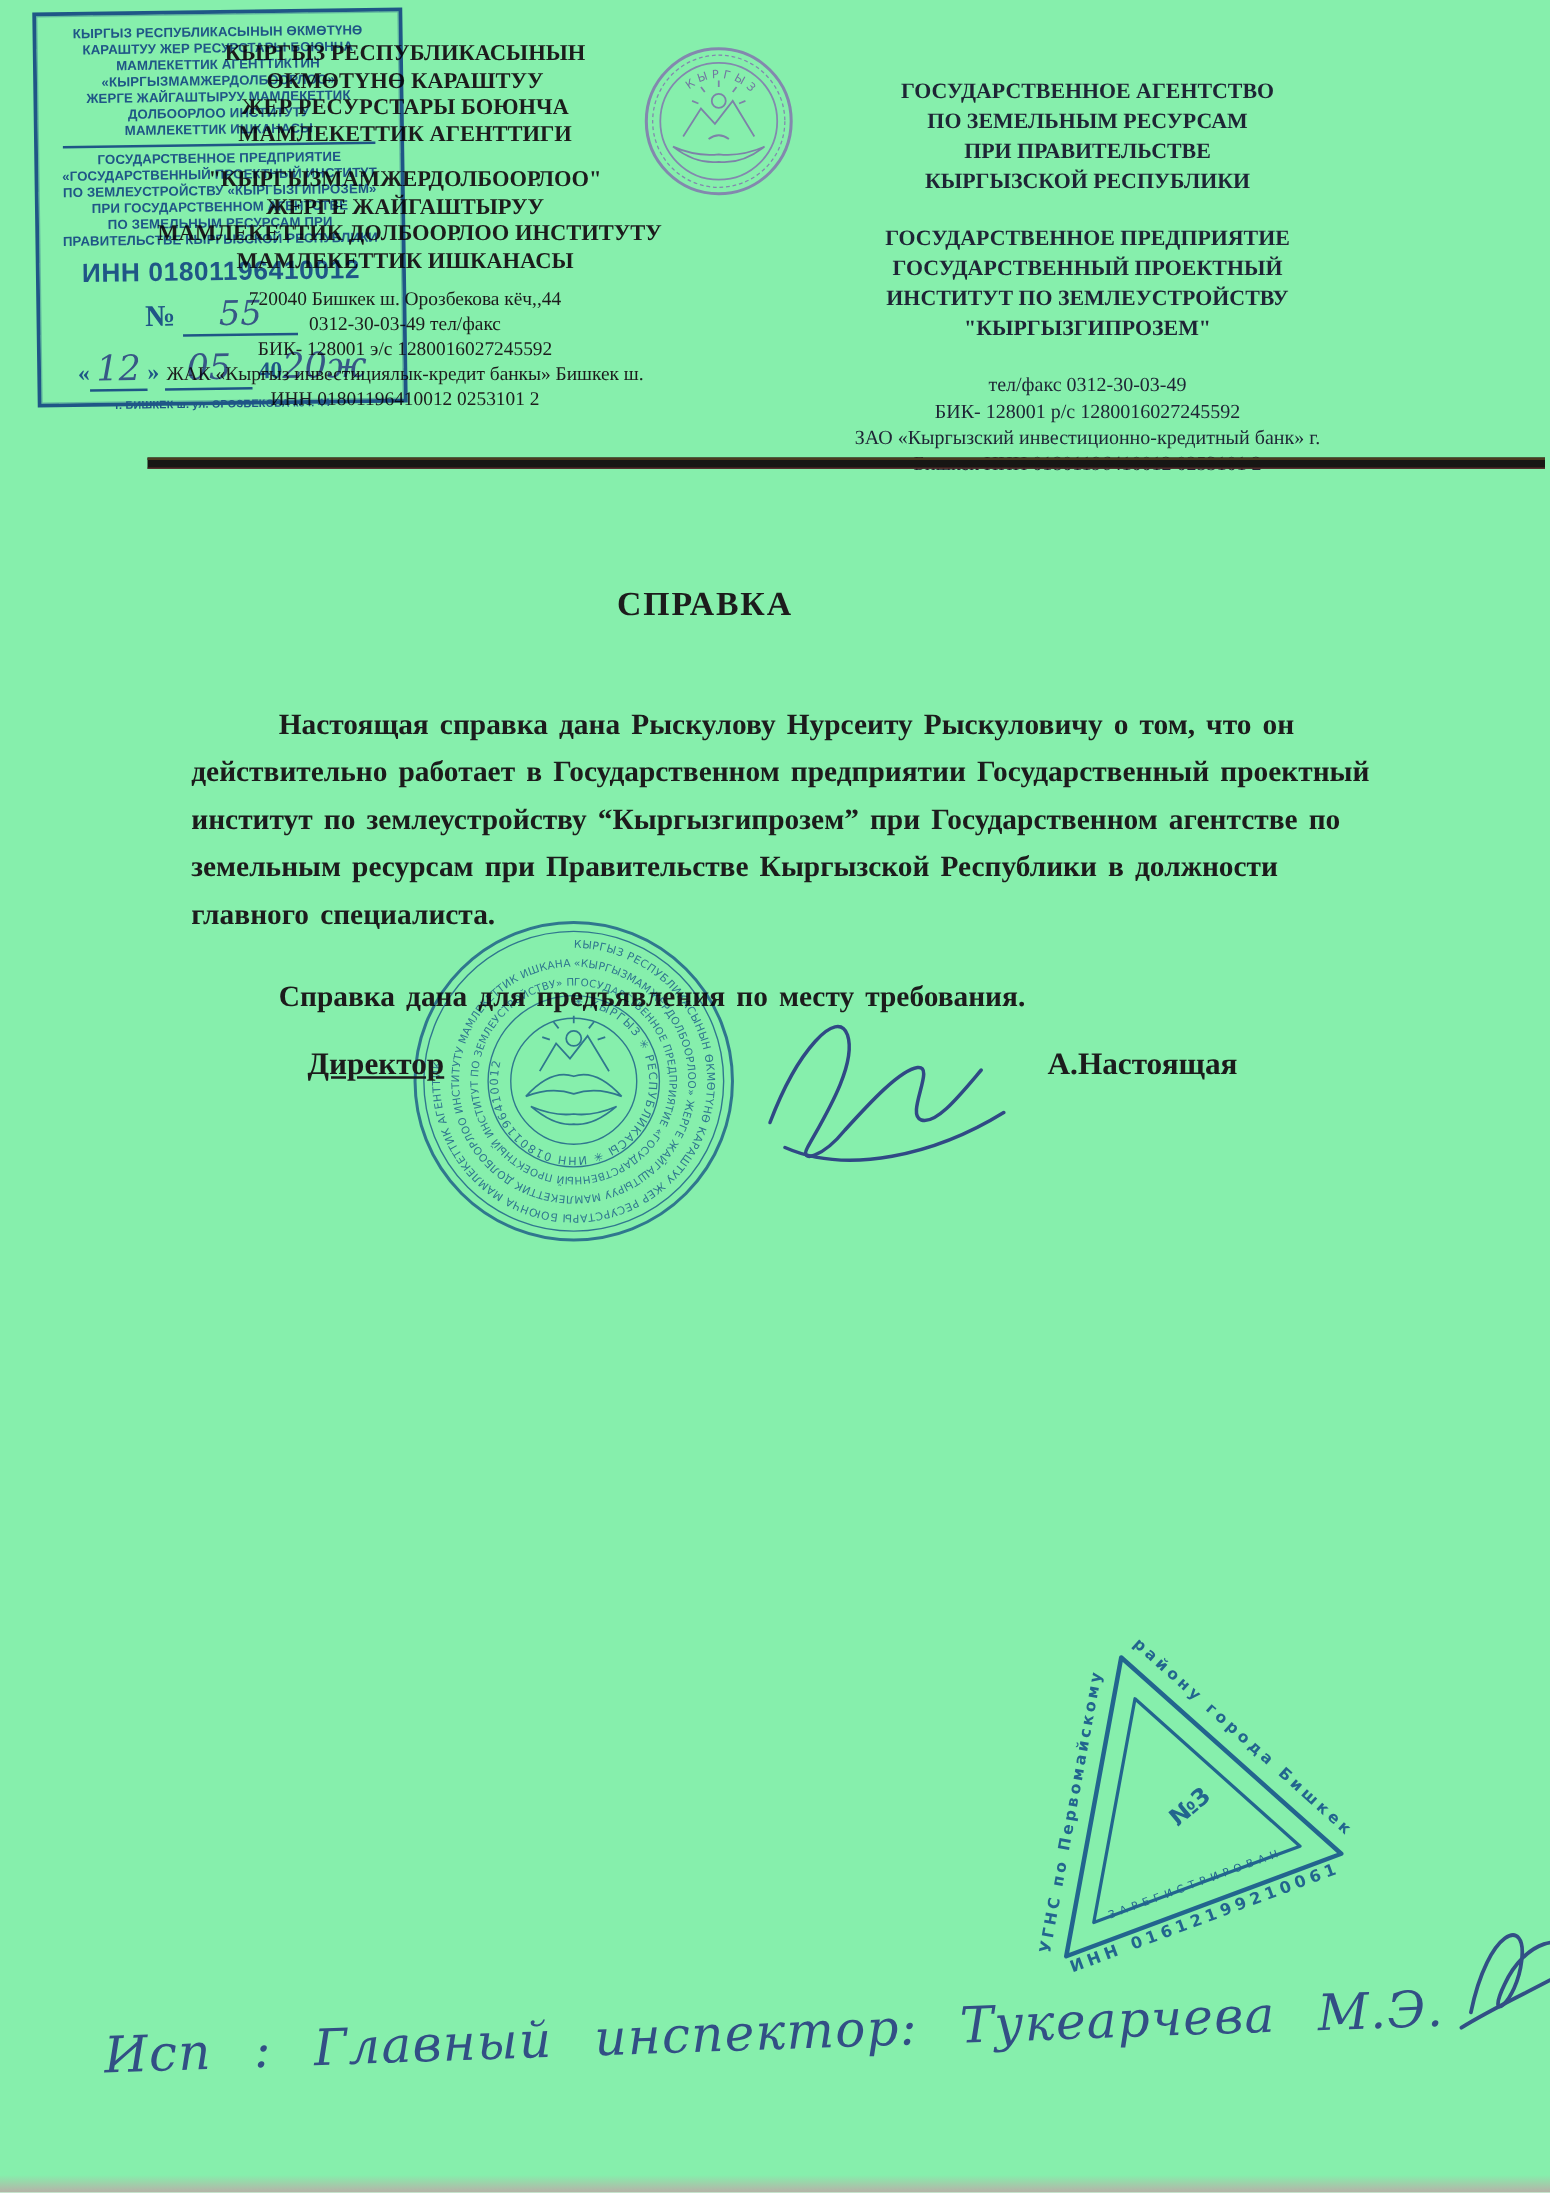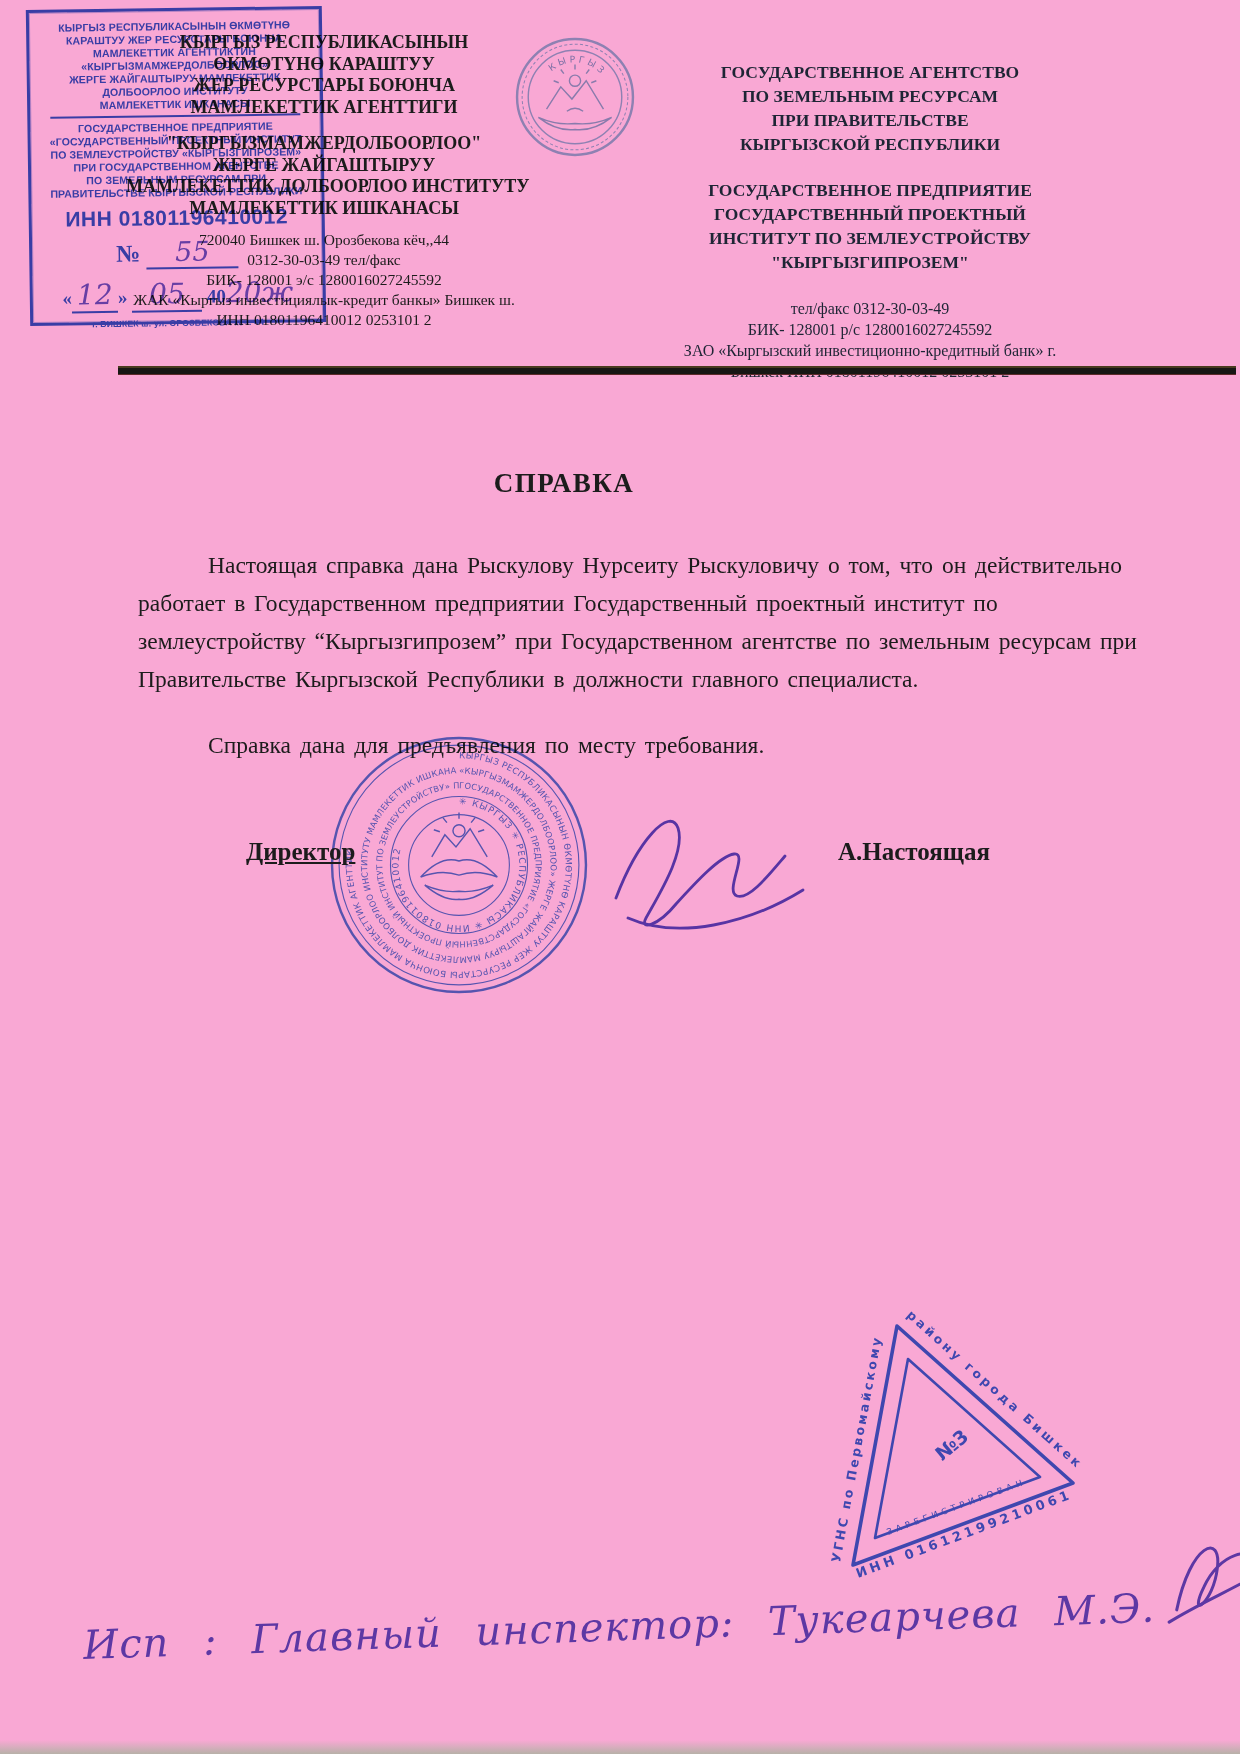--- a/index.html
+++ b/index.html
@@ -1,17 +1,17 @@
 <!DOCTYPE html>
 <html><head>
 <meta charset="utf-8">
 <style>
   html,body{margin:0;padding:0;background:#e8e6e2;}
   .page{position:relative;width:1240px;height:1754px;margin:0 auto;overflow:hidden;
-        background:#f9a8d4;font-family:"Liberation Serif",serif;color:#1c1c1c;}
+        background:#86efac;font-family:"Liberation Serif",serif;color:#1c1c1c;}
 
   
   .corner-stamp{position:absolute;left:28px;top:8px;width:296px;height:316px;
     border:3px solid #2b4fc3;box-shadow:inset 0 0 0 1px rgba(43,79,195,.35);
     color:#2b4fc3;text-align:center;padding-top:9px;box-sizing:border-box;
     transform:rotate(-0.8deg);mix-blend-mode:multiply;opacity:.93;z-index:3;}
   .cs-line{font-family:"Liberation Sans",sans-serif;font-weight:700;font-size:10.6px;
     line-height:13px;letter-spacing:.1px;white-space:nowrap;}
   .cs-div{width:86%;margin:4px auto 4px auto;border-top:2px solid #2b4fc3;}
   .cs-inn{font-family:"Liberation Sans",sans-serif;font-weight:700;font-size:21px;
@@ -41,21 +41,21 @@
   .emblem{position:absolute;left:514px;top:36px;width:122px;height:122px;z-index:1;opacity:.9;}
 
   .rule{position:absolute;left:118px;top:366px;width:1118px;height:6px;background:#171614;
     border-top:2px solid #4a3b20;border-bottom:1px solid #5d2a2a;z-index:2;}
 
   
   .doc-title{position:absolute;left:0;top:468px;width:1128px;text-align:center;
     font-weight:700;font-size:27px;letter-spacing:1.5px;}
   .body-text{position:absolute;left:138px;top:546px;width:1002px;
     font-size:23.5px;line-height:38px;word-spacing:3px;}
-  .body-text p{margin:0;text-indent:70px;}
+  .body-text p{margin:15px;text-indent:70px;font-weight:bold;}
   .body-text p + p{margin-top:28px;}
 
   .sig-label{position:absolute;left:246px;top:838px;font-weight:700;font-size:25px;z-index:2;text-decoration:underline;}
   .sig-name{position:absolute;left:838px;top:838px;font-weight:700;font-size:25px;z-index:2;}
 
   
   .round-seal{position:absolute;left:328px;top:734px;width:262px;height:262px;
     mix-blend-mode:multiply;opacity:.92;z-index:1;}
   .signature-svg{position:absolute;left:598px;top:798px;width:240px;height:150px;
     mix-blend-mode:multiply;z-index:4;}

